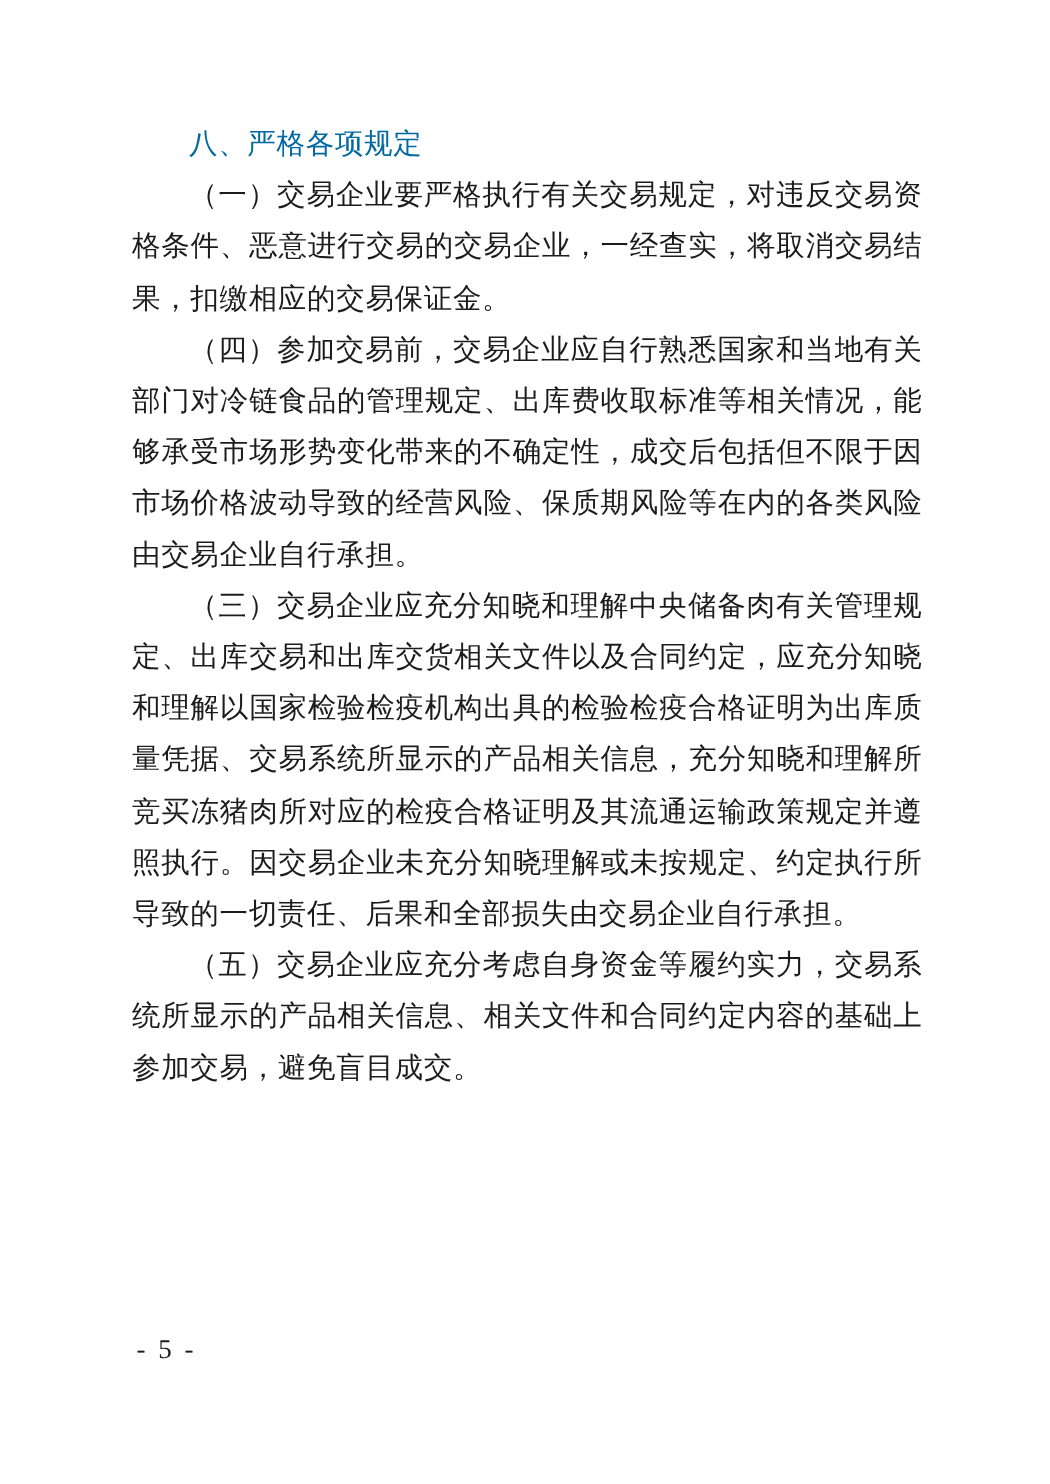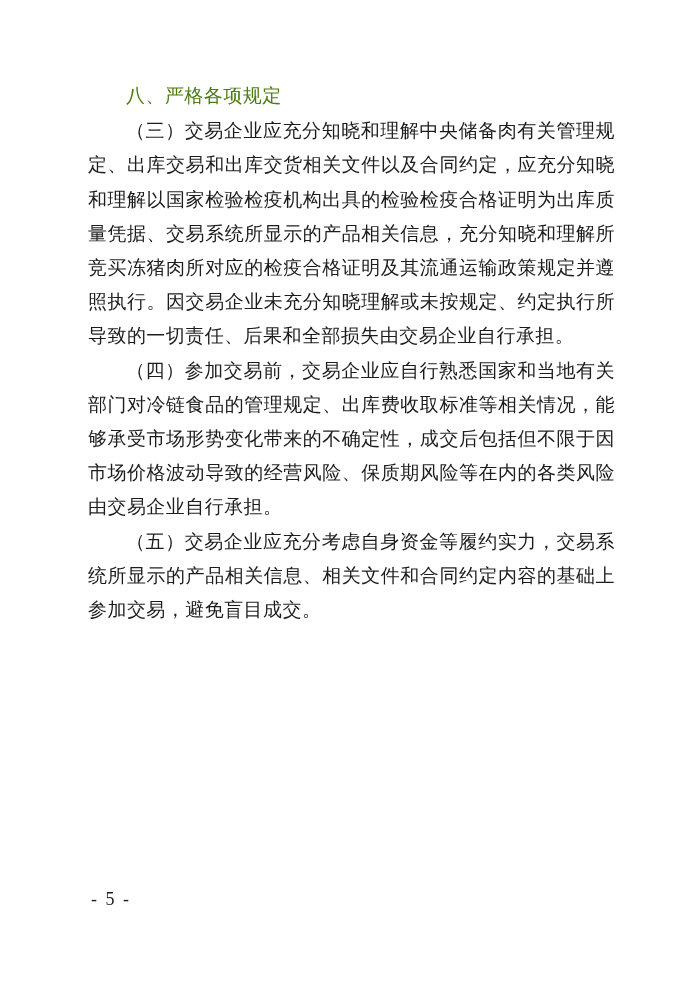--- a/index.html
+++ b/index.html
@@ -39,40 +39,41 @@
     text-align-last: left;
     word-break: break-all;
   }
   .continuation {
     text-indent: 0;
   }
   .body-para {
     text-indent: 2em;
   }
   .heading {
-    font-family: Liberation Mono, monospace;
+    font-family: Liberation Serif, serif;
     font-weight: 700;
     text-indent: 2em;
     font-size: 19.5px;
-    color: #4d7c0f;
+    color: #0369a1;
   }
   .page-number {
     position: absolute;
     left: 91px;
     top: 889px;
     font-size: 18px;
     line-height: 20px;
     letter-spacing: 2px;
     color: #1c1c1c;
   }
 </style>
 </head>
 <body>
 
 <div class="page">
   <div class="text-block">
     <h2 class="heading">八、严格各项规定</h2>
+    <p class="body-para">（一）交易企业要严格执行有关交易规定，对违反交易资格条件、恶意进行交易的交易企业，一经查实，将取消交易结果，扣缴相应的交易保证金。</p>
+    <p class="body-para">（四）参加交易前，交易企业应自行熟悉国家和当地有关部门对冷链食品的管理规定、出库费收取标准等相关情况，能够承受市场形势变化带来的不确定性，成交后包括但不限于因市场价格波动导致的经营风险、保质期风险等在内的各类风险由交易企业自行承担。</p>
     <p class="body-para">（三）交易企业应充分知晓和理解中央储备肉有关管理规定、出库交易和出库交货相关文件以及合同约定，应充分知晓和理解以国家检验检疫机构出具的检验检疫合格证明为出库质量凭据、交易系统所显示的产品相关信息，充分知晓和理解所竞买冻猪肉所对应的检疫合格证明及其流通运输政策规定并遵照执行。因交易企业未充分知晓理解或未按规定、约定执行所导致的一切责任、后果和全部损失由交易企业自行承担。</p>
-    <p class="body-para">（四）参加交易前，交易企业应自行熟悉国家和当地有关部门对冷链食品的管理规定、出库费收取标准等相关情况，能够承受市场形势变化带来的不确定性，成交后包括但不限于因市场价格波动导致的经营风险、保质期风险等在内的各类风险由交易企业自行承担。</p>
     <p class="body-para">（五）交易企业应充分考虑自身资金等履约实力，交易系统所显示的产品相关信息、相关文件和合同约定内容的基础上参加交易，避免盲目成交。</p>
   </div>
   <div class="page-number">- 5 -</div>
 </div>
 
 </body></html>

